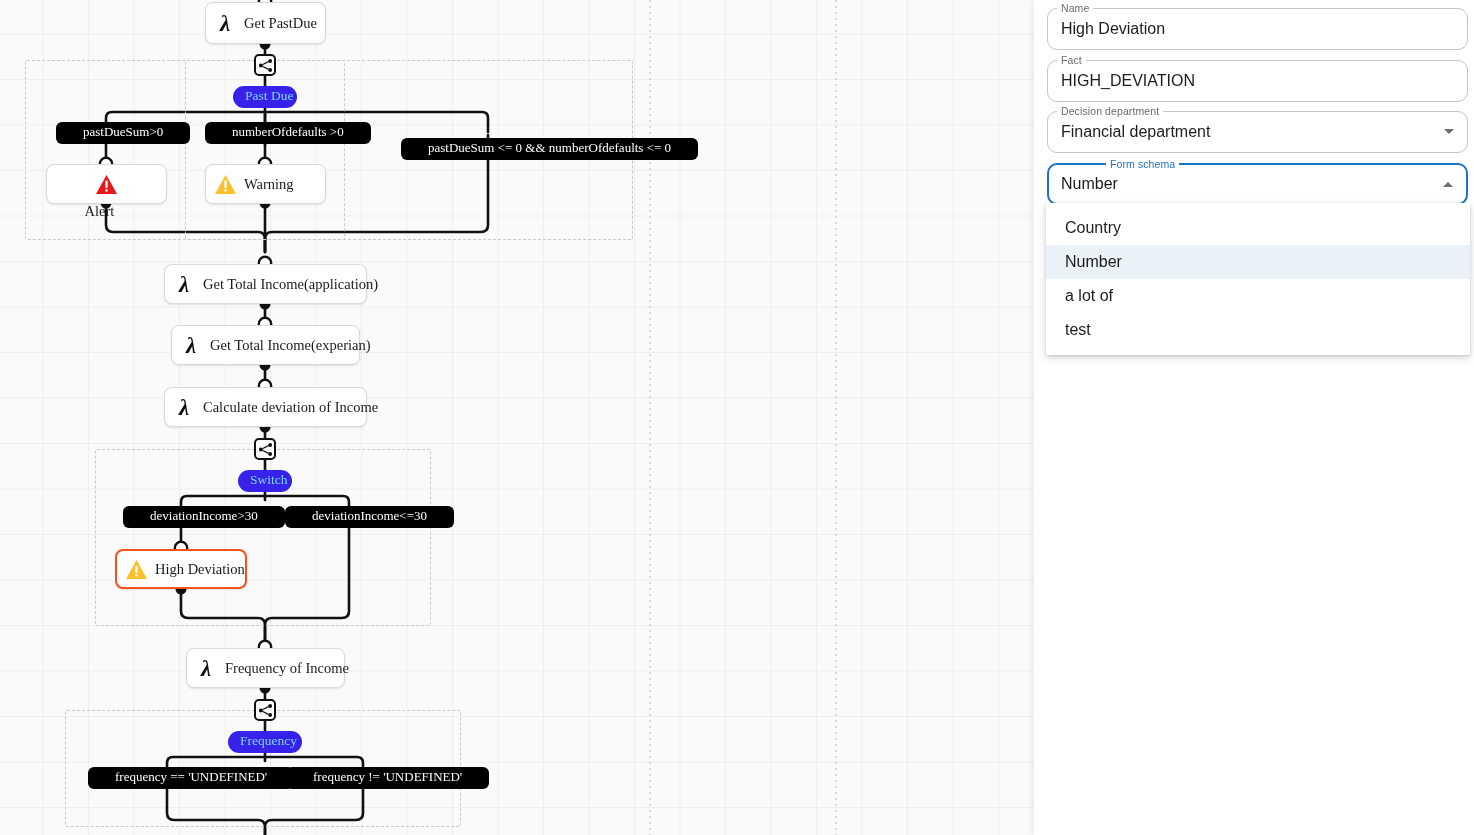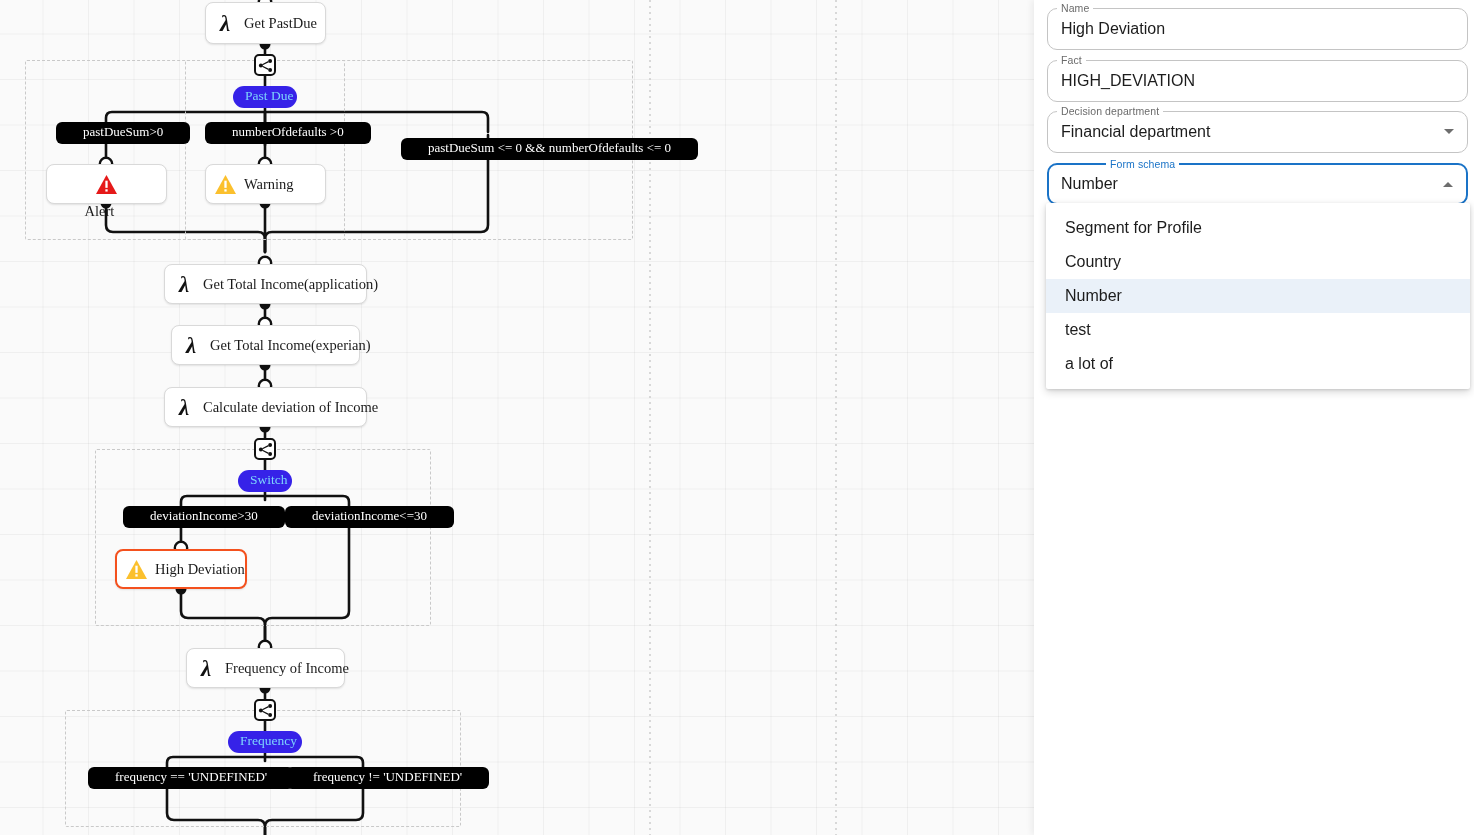--- a/index.html
+++ b/index.html
@@ -389,30 +389,27 @@
     </div>
 
     <div class="field focus" style="top:163px;">
       <span class="legend">Form schema</span>
       <span class="val">Number</span>
       <span class="caret up"></span>
     </div>
 
     <div id="dropdown">
       <div class="opt">
-        <span>Segment for Profile</span>
-      </div>
-      <div class="opt">
         <span>Country</span>
       </div>
       <div class="opt selected">
         <span>Number</span>
       </div>
       <div class="opt">
+        <span>a lot of</span>
+      </div>
+      <div class="opt">
         <span>test</span>
       </div>
-      <div class="opt">
-        <span>a lot of</span>
-      </div>
     </div>
 
   </div>
 </div>
 
 </body></html>

